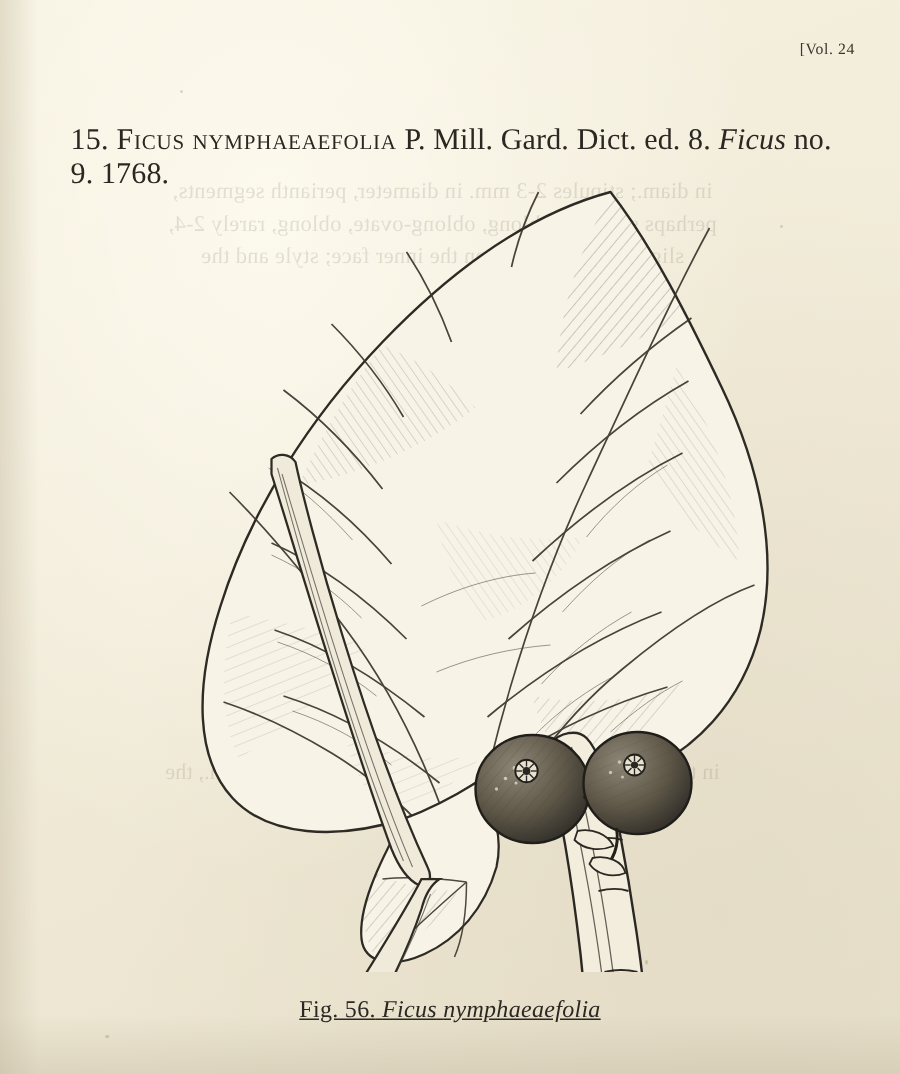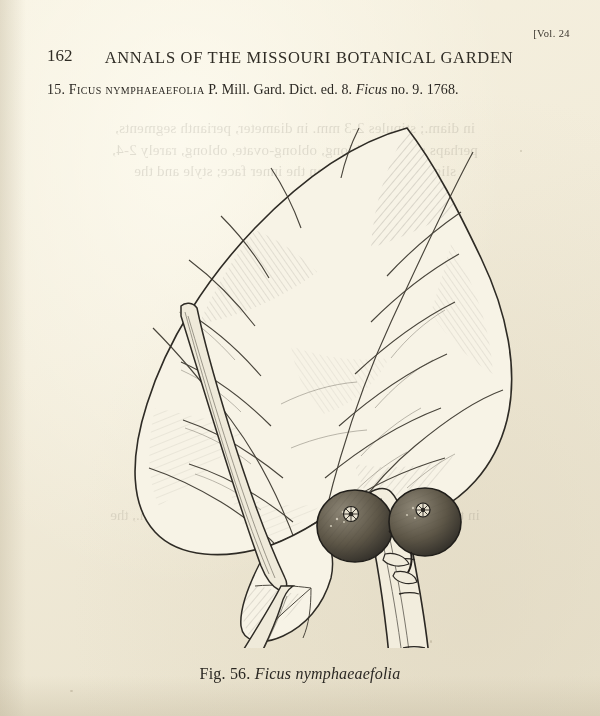--- a/index.html
+++ b/index.html
@@ -90,21 +90,21 @@
     letter-spacing: 0.7px;
     color: #2f2c25;
     padding-left: 18px;
     box-sizing: border-box;
   }
   .entry-line {
     position: absolute;
     left: 47px;
     top: 82px;
     width: 510px;
-    font-size: 14px;
+    font-size: 20px;
     color: #2b2823;
     letter-spacing: 0.1px;
   }
   .entry-line .num { letter-spacing: 0.2px; }
   .entry-line .sc {
     font-variant: small-caps;
     letter-spacing: 0.5px;
   }
   .entry-line .ital { font-style: italic; }
 
@@ -119,20 +119,21 @@
 
   .fig-caption {
     position: absolute;
     left: 0;
     top: 665px;
     width: 600px;
     text-align: center;
     font-size: 16px;
     color: #2b2823;
     letter-spacing: 0.2px;
+    text-decoration: underline;
   }
   .fig-caption .ital { font-style: italic; }
 
   
   .edge-left {
     position: absolute;
     left: 0; top: 0; width: 26px; height: 716px;
     background: linear-gradient(90deg, rgba(198,188,163,0.45), rgba(198,188,163,0));
     pointer-events: none;
   }
@@ -155,24 +156,20 @@
 <div class="page">
 
   <div class="edge-left"></div>
   <div class="edge-bottom"></div>
 
   <div class="showthrough">in diam.; stipules 2-3 mm. in diameter, perianth segments, perhaps superior, oblong, oblong-ovate, oblong, rarely 2-4, slightly thickened or on the inner face; style and the</div>
   <div class="showthrough-lower">in the very short, broad ostiole, San Jose, at about 300 m., the pedicels the</div>
 
   <div class="vol-label">[Vol. 24</div>
 
-  <div class="header-row">
-    <div class="page-number">162</div>
-    <div class="running-head">ANNALS OF THE MISSOURI BOTANICAL GARDEN</div>
-  </div>
 
   <div class="entry-line">
     <span class="num">15.</span>
     <span class="sc">Ficus</span>
     <span class="sc">nymphaeaefolia</span>
     <span>P. Mill. Gard. Dict. ed. 8.</span>
     <span class="ital">Ficus</span>
     <span>no. 9.  1768.</span>
   </div>
 

